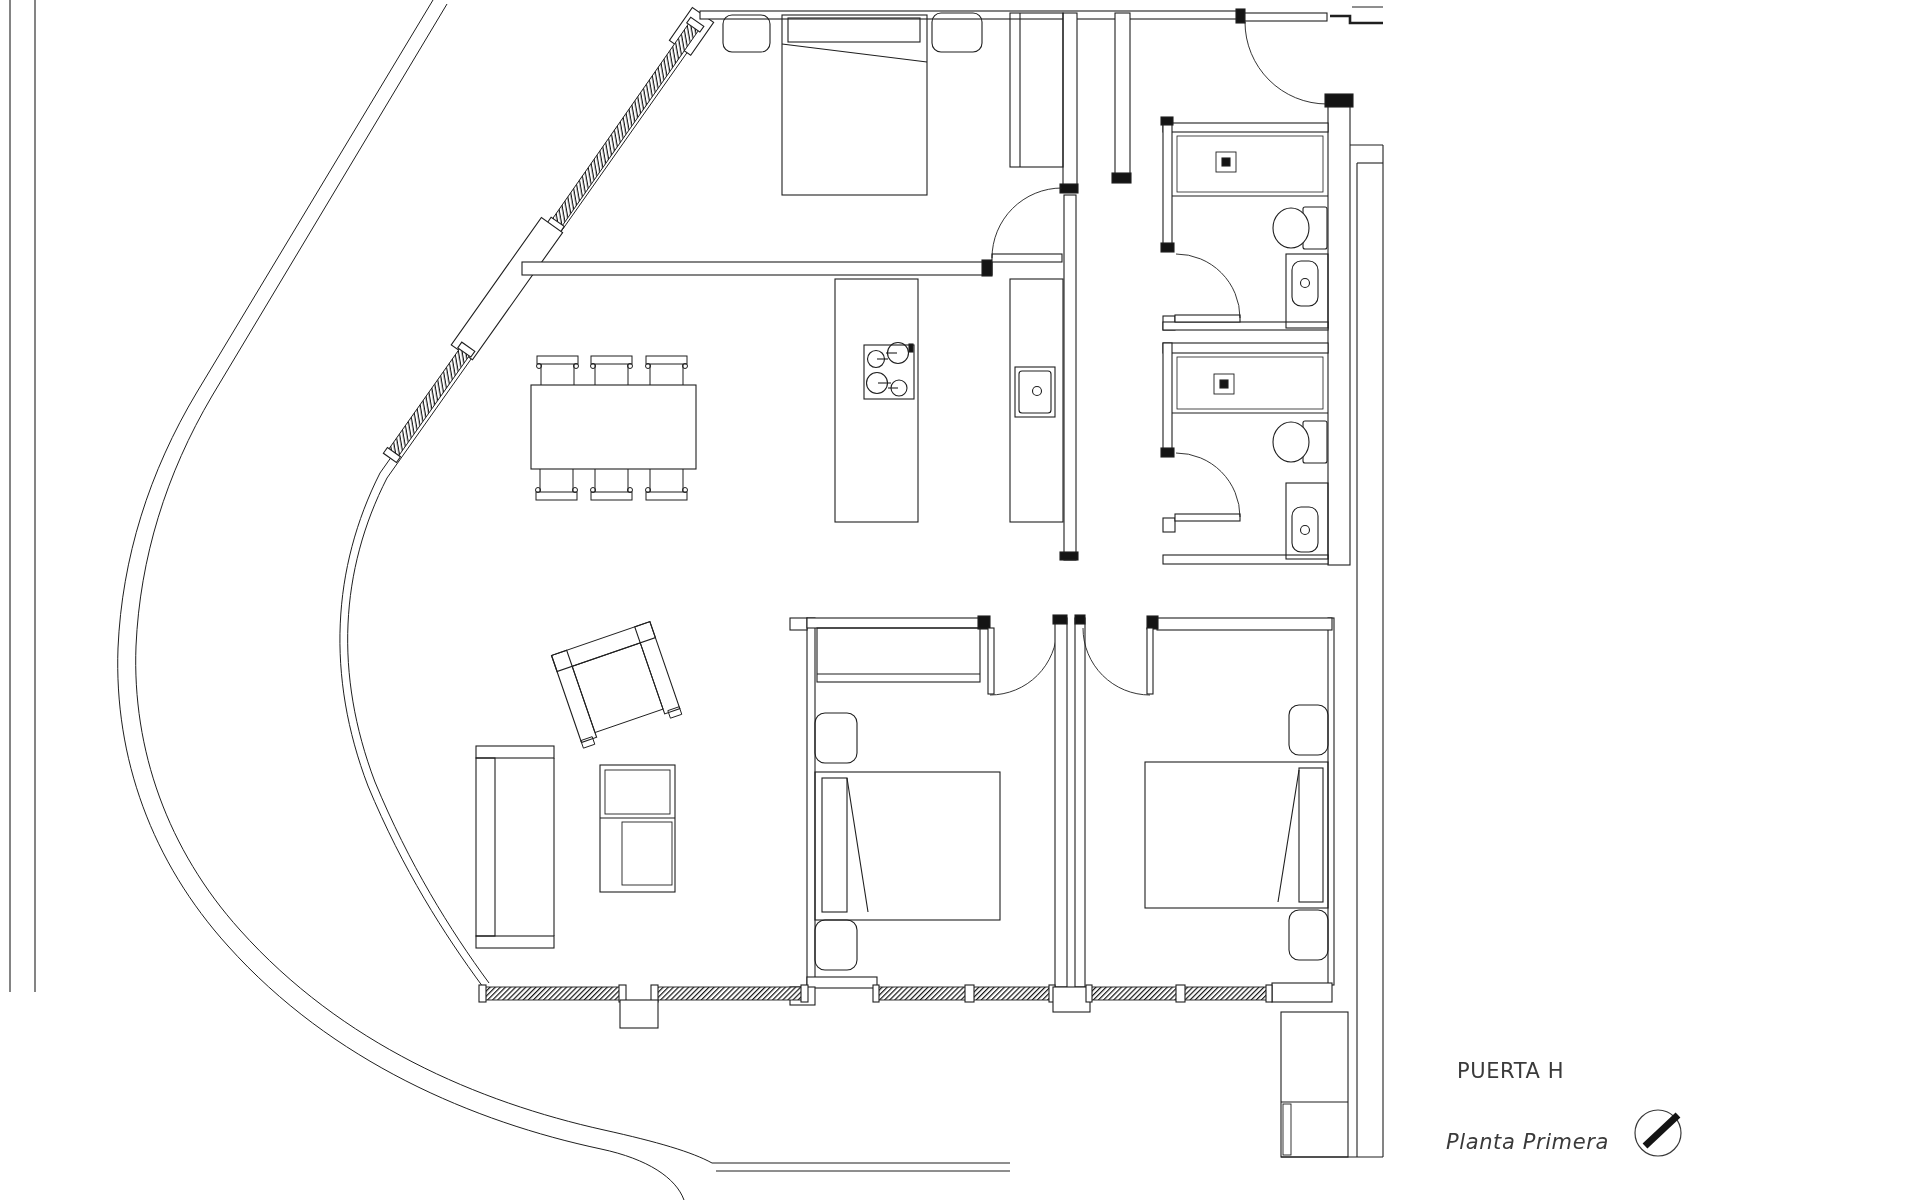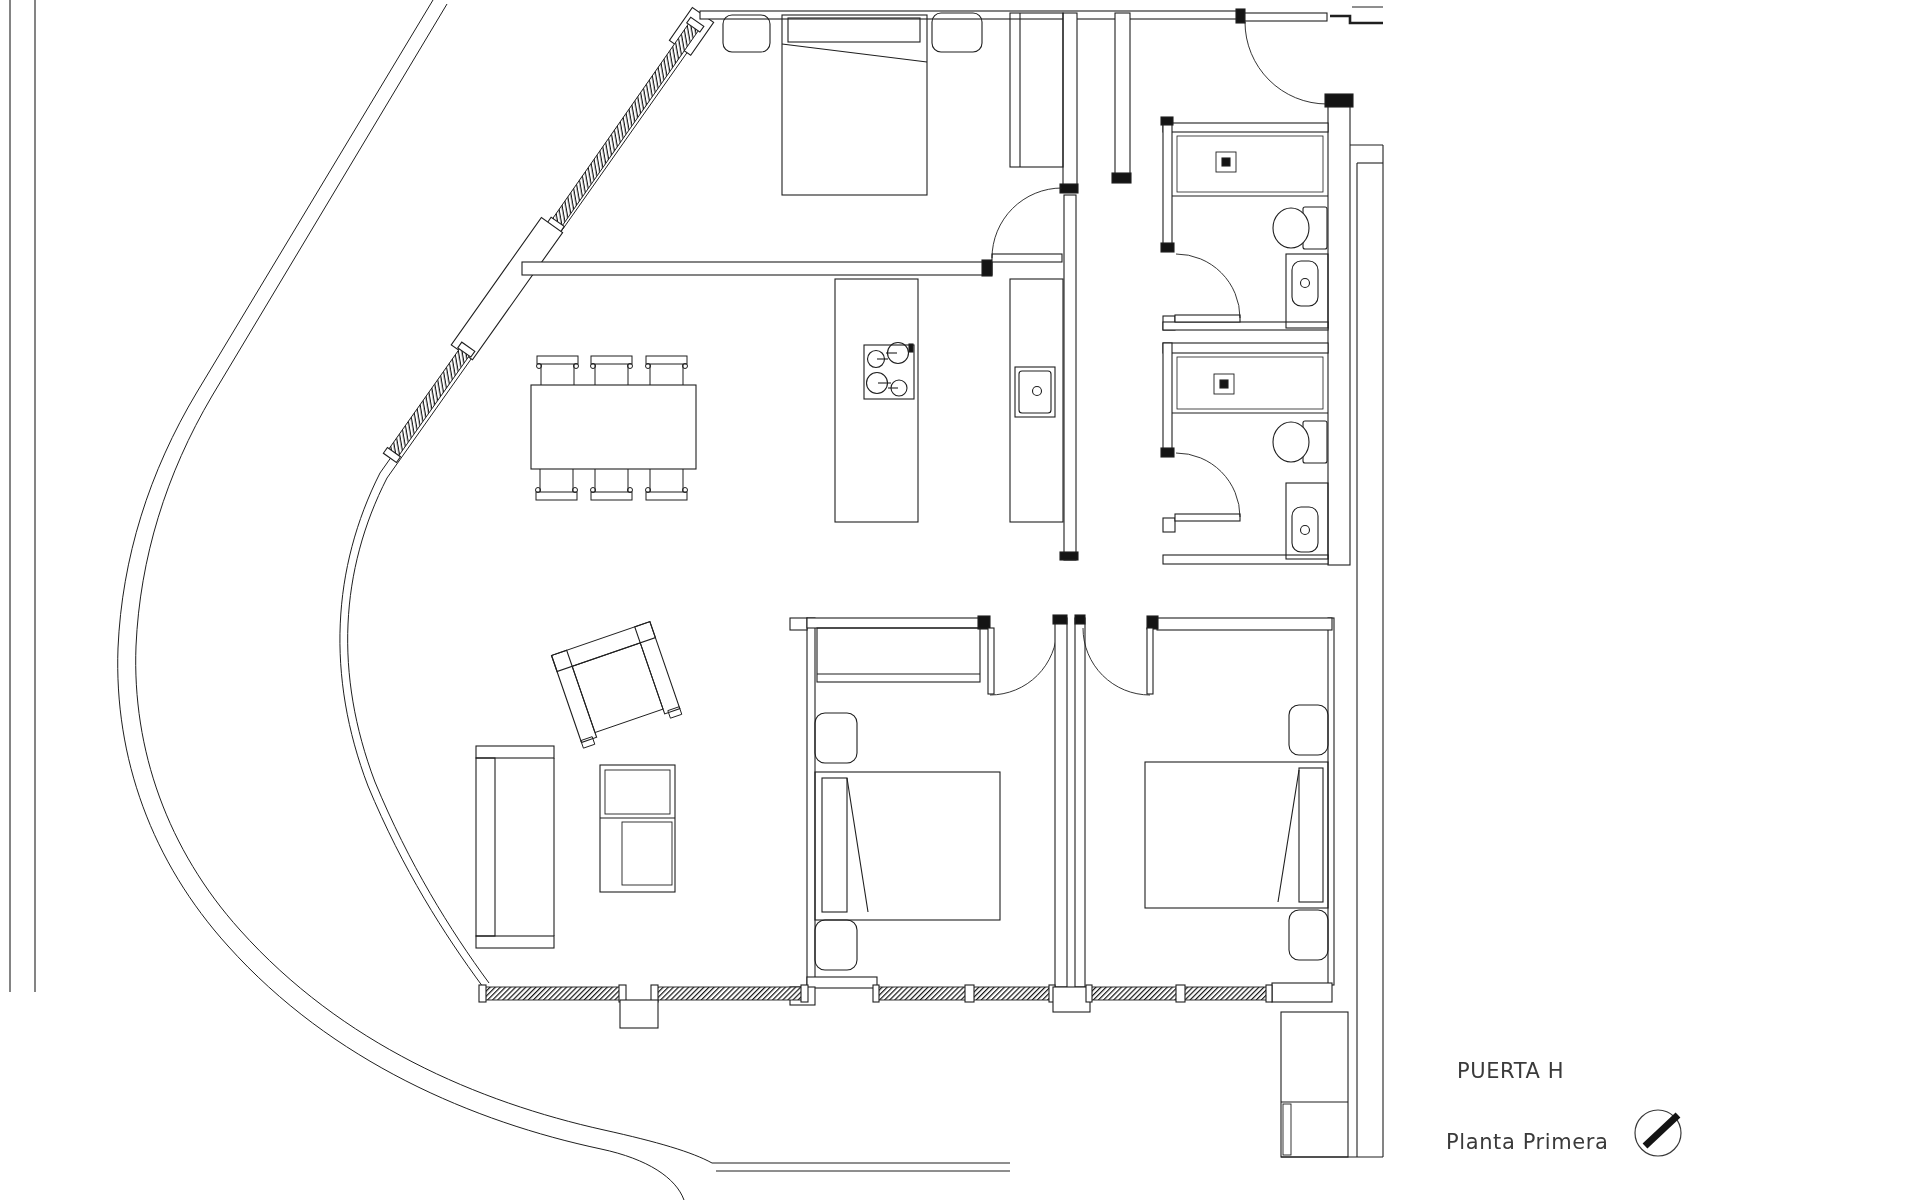--- a/index.html
+++ b/index.html
@@ -1,21 +1,21 @@
 <!DOCTYPE html>
 <html><head>
 <meta charset="utf-8">
 <style>
   html,body{margin:0;padding:0;}
   body{width:1920px;height:1200px;background:#ffffff;overflow:hidden;position:relative;
        font-family:"DejaVu Sans","Liberation Sans",sans-serif;}
   #plan-svg{position:absolute;left:0;top:0;width:1920px;height:1200px;}
   .lbl{position:absolute;color:#3a3a3a;font-size:21px;letter-spacing:0.6px;white-space:nowrap;}
   #lbl1{left:1457px;top:1059px;}
-  #lbl2{left:1446px;top:1130px;}
+  #lbl2{left:1446px;top:1130px;font-style:italic;}
 </style>
 </head>
 <body>
 
 <svg id="plan-svg" viewBox="0 0 1920 1200" fill="none" stroke="#1f1f1f" stroke-width="1.1">
   <defs>
     <pattern id="hatch" width="3.6" height="3.6" patternUnits="userSpaceOnUse" patternTransform="rotate(45)">
       <rect width="3.6" height="3.6" fill="#ffffff" stroke="none"></rect>
       <line x1="0" y1="0" x2="0" y2="3.6" stroke="#141414" stroke-width="2.4"></line>
     </pattern>

